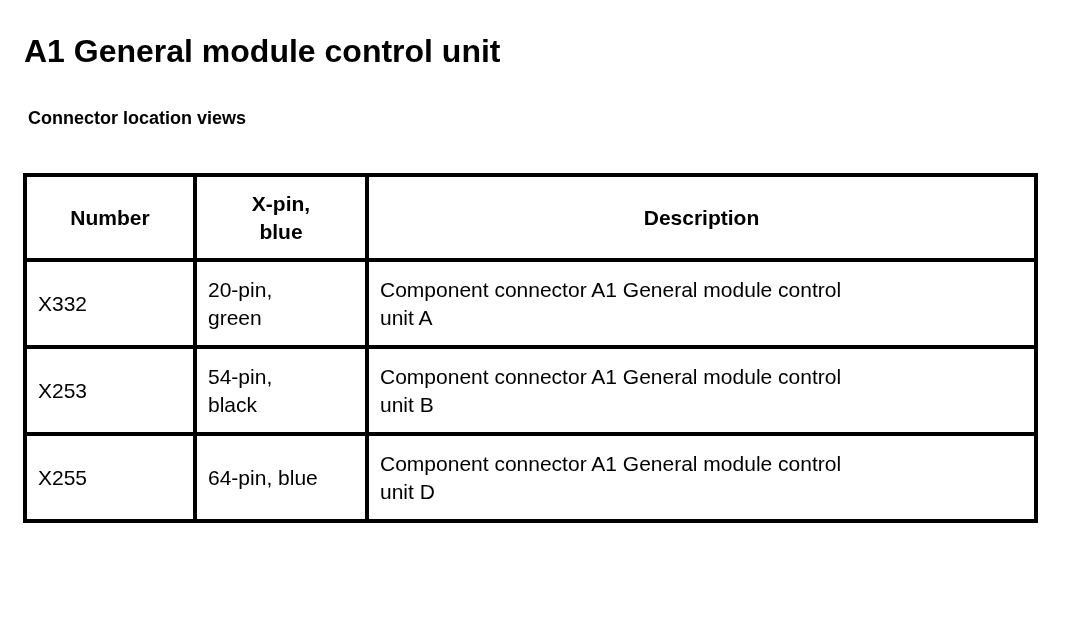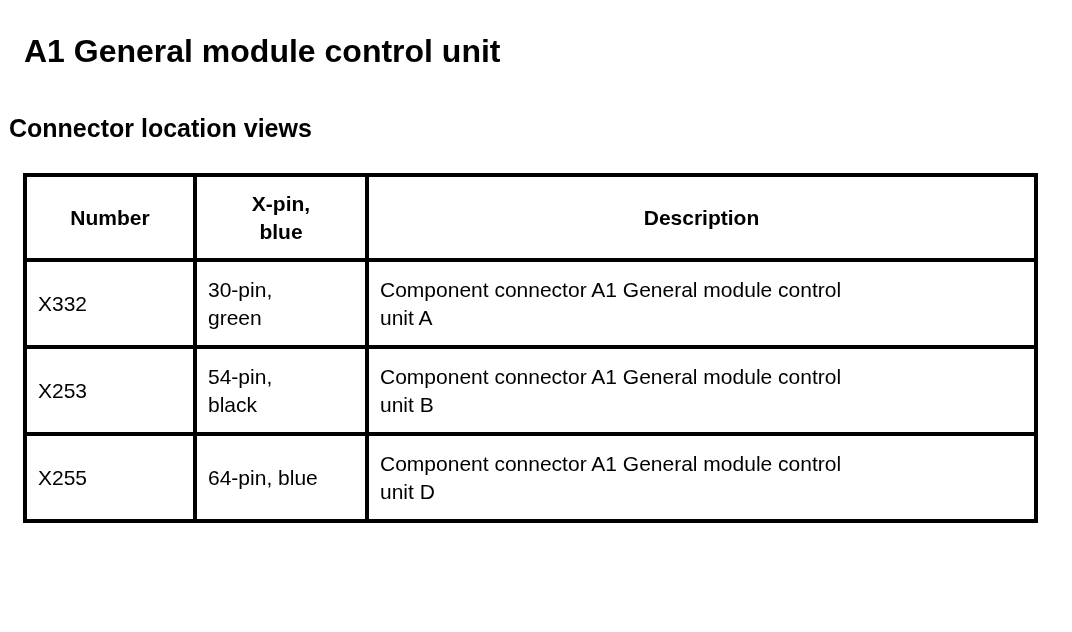--- a/index.html
+++ b/index.html
@@ -20,23 +20,23 @@
     position: absolute;
     left: 24px;
     top: 12px;
     font-size: 32px;
     font-weight: bold;
     letter-spacing: 0px;
     white-space: nowrap;
   }
   .doc-subtitle {
     position: absolute;
-    left: 9px;
+    left: 28px;
     top: 93px;
-    font-size: 25px;
+    font-size: 18px;
     font-weight: bold;
     white-space: nowrap;
   }
   table.connector-table {
     position: absolute;
     left: 23px;
     top: 173px;
     width: 1015px;
     border-collapse: collapse;
     table-layout: fixed;
@@ -86,21 +86,21 @@
       <tr>
         <th>Number</th>
         <th>X-pin,
 blue</th>
         <th>Description</th>
       </tr>
     </thead>
     <tbody>
       <tr>
         <td>X332</td>
-        <td>30-pin,
+        <td>20-pin,
 green</td>
         <td>Component connector A1 General module control
 unit A</td>
       </tr>
       <tr>
         <td>X253</td>
         <td>54-pin,
 black</td>
         <td>Component connector A1 General module control
 unit B</td>

